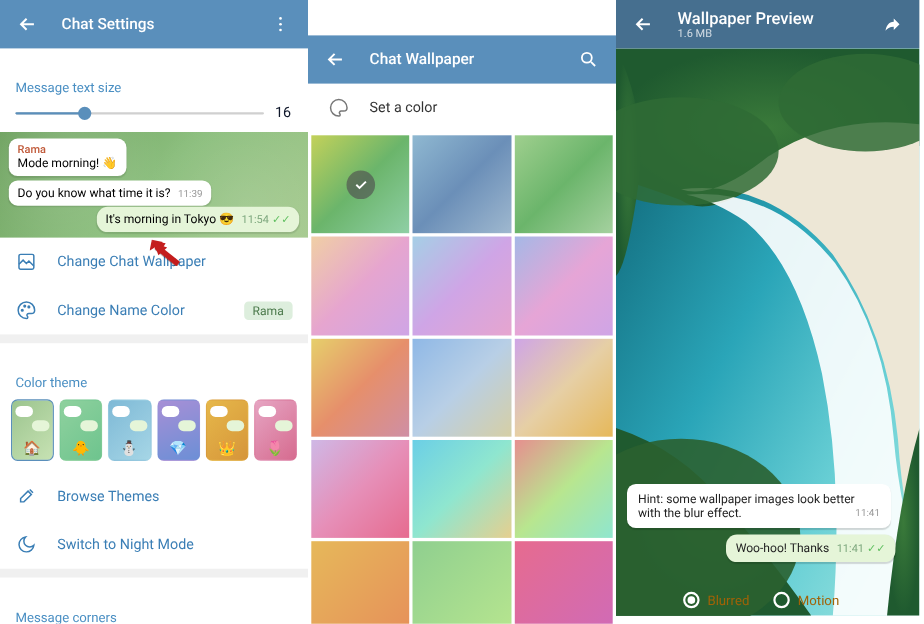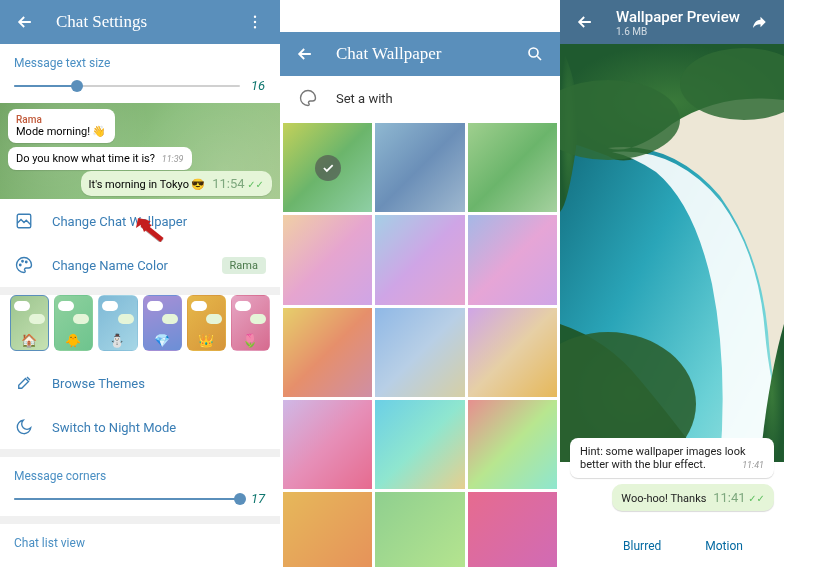--- a/index.html
+++ b/index.html
@@ -1,66 +1,66 @@
 <!DOCTYPE html>
 <html><head>
 <meta charset="utf-8">
 <style>
 * { margin: 0; padding: 0; box-sizing: border-box; font-family: -apple-system, BlinkMacSystemFont, "Segoe UI", Roboto, sans-serif; }
 body { background: #fff; width: 840px; height: 567px; display: flex; overflow: hidden; }
 .screen { height: 567px; background: #fff; position: relative; overflow: hidden; }
 .screen-1 { width: 280px; }
 .screen-2 { width: 280px; margin-top: 32px; }
-.screen-3 { width: 224px; }
+.screen-3 { width: 276px; }
 .header { background: #5A8FBB; height: 44px; display: flex; align-items: center; color: #fff; padding: 0 14px; }
 .header-dark { background: #466F8F; }
 .header .icon { width: 22px; height: 22px; display: flex; align-items: center; justify-content: center; }
-.header .title { flex: 1; font-size: 17px; font-weight: 500; margin-left: 20px; font-family: Liberation Serif, serif; }
+.header .title { flex: 1; font-size: 14px; font-weight: 500; margin-left: 20px; }
 .header .title-small { font-size: 15px; }
 .header .subtitle { font-size: 10px; opacity: 0.75; }
 .header .right-icon { margin-left: auto; }
-.section-label { font-size: 12px; color: #4A8FC3; padding: 12px 14px 8px; }
+.section-label { font-size: 12px; color: #4A8FC3; padding: 29px 14px 8px; }
 .section-gap { height: 8px; background: #F0F0F0; }
 .slider-row { display: flex; align-items: center; padding: 0 14px 10px; gap: 10px; }
 .slider-track { flex: 1; height: 2px; background: #D0D0D0; position: relative; border-radius: 1px; }
 .slider-fill { position: absolute; height: 100%; background: #5A8FBB; border-radius: 1px; }
 .slider-thumb { position: absolute; width: 12px; height: 12px; background: #5A8FBB; border-radius: 50%; top: 50%; transform: translate(-50%, -50%); }
-.slider-value { font-size: 13px; color: #0f766e; min-width: 16px; text-align: center; font-style: italic; }
+.slider-value { font-size: 13px; color: #0f172a; min-width: 16px; text-align: left; }
 .chat-preview { height: 96px; position: relative; background: linear-gradient(135deg, #6BA05C, #8CBF7E, #A5C98E); overflow: hidden; }
 .chat-preview::before { content:""; position:absolute; inset:0; background: radial-gradient(circle at 20% 30%, rgba(255,255,255,0.15), transparent 40%), radial-gradient(circle at 80% 70%, rgba(255,255,255,0.1), transparent 40%); }
 .bubble-in { position: absolute; background: #fff; border-radius: 8px; padding: 5px 8px; font-size: 11px; box-shadow: 0 1px 1px rgba(0,0,0,0.1); }
 .bubble-in .sender { color: #C15A3A; font-size: 10px; font-weight: 500; }
 .bubble-out { position: absolute; background: #E5F5D8; border-radius: 10px; padding: 5px 8px; font-size: 11px; box-shadow: 0 1px 1px rgba(0,0,0,0.1); }
-.msg-time { font-size: 13px; color: #7EA87E; margin-left: 4px; }
-.msg-time-gray { font-size: 9px; color: #999; margin-left: 4px; font-style: italic; }
+.msg-time { font-size: 10px; color: #7EA87E; margin-left: 4px; }
+.msg-time-gray { font-size: 9px; color: #999; margin-left: 4px; }
 .action-row { display: flex; align-items: center; padding: 12px 14px; gap: 18px; font-size: 13px; color: #3A7EB5; cursor: pointer; }
 .action-row .action-icon { width: 20px; height: 20px; display: flex; align-items: center; justify-content: center; color: #3A7EB5; }
 .name-badge { margin-left: auto; background: #DDEEDD; color: #4C7A4C; padding: 2px 8px; border-radius: 4px; font-size: 11px; }
 .theme-row { display: flex; gap: 5px; padding: 0 10px 10px; }
 .theme-chip { width: 42px; height: 56px; border-radius: 6px; position: relative; border: 1.5px solid transparent; }
 .theme-chip.selected { border-color: #5A8FBB; }
 .theme-chip .mini-bubble { position: absolute; border-radius: 6px; }
 .theme-chip .bl { left: 3px; top: 5px; width: 16px; height: 10px; background: #fff; }
 .theme-chip .br { right: 3px; top: 18px; width: 16px; height: 10px; background: #E5F5D8; }
 .theme-chip .emoji { position: absolute; bottom: 2px; left: 50%; transform: translateX(-50%); font-size: 13px; }
 .red-arrow { position: absolute; left: 136px; top: 216px; width: 30px; height: 30px; pointer-events: none; }
 
 .wp-option { display: flex; align-items: center; gap: 18px; padding: 12px 18px; font-size: 13px; color: #333; }
 .wp-option .wp-icon { width: 20px; height: 20px; display:flex;align-items:center;justify-content:center; color:#777; }
 .wp-grid { display: grid; grid-template-columns: repeat(3, 1fr); gap: 3px; padding: 3px; }
 .wp-tile { aspect-ratio: 1/1; position: relative; }
 .check-badge { position: absolute; width: 26px; height: 26px; border-radius: 50%; background: rgba(80,80,80,0.65); left: 50%; top: 50%; transform: translate(-50%,-50%); display:flex;align-items:center;justify-content:center; color:#fff; }
 
 .wp-preview { position: absolute; inset: 44px 0 0 0; }
 .beach-bg { position:absolute; inset:0; }
-.preview-overlay { position: absolute; left: 0; right: 0; bottom: 0; display: flex; flex-direction: column; align-items: center; }
+.preview-overlay { position: absolute; left: 0; right: 12px; bottom: 0; display: flex; flex-direction: column; align-items: center; }
 .hint-bubble { background: #fff; border-radius: 8px; padding: 7px 10px; font-size: 11px; color: #222; margin: 0 10px 6px; align-self: flex-start; position: relative; max-width: 240px; box-shadow: 0 1px 1px rgba(0,0,0,0.15); }
 .reply-bubble { background: #E5F5D8; border-radius: 10px; padding: 6px 9px; font-size: 11px; color: #222; margin: 0 10px 27px; align-self: flex-end; box-shadow: 0 1px 1px rgba(0,0,0,0.15); }
 .toggle-row { display: flex; gap: 22px; margin-bottom: 14px; }
-.toggle { display: flex; align-items: center; gap: 7px; color: #0369a1; font-size: 12px; }
+.toggle { display: flex; align-items: center; gap: 7px; color: #a16207; font-size: 12px; }
 .toggle .ring { width: 15px; height: 15px; border: 2px solid #fff; border-radius: 50%; display:flex;align-items:center;justify-content:center; }
 .toggle.on .ring::after { content:""; width: 7px; height: 7px; background:#fff; border-radius:50%; }
 .set-bg-btn { width: 100%; background: rgba(64,90,106,0.9); color: #fff; text-align: center; padding: 13px 0; font-size: 12px; }
 svg { display: block; }
 </style>
 </head>
 <body>
 
 <div class="screen screen-1">
   <div class="header">
@@ -120,20 +120,21 @@
           <circle cx="7" cy="12" r="1" fill="#3A7EB5"></circle>
           <circle cx="10" cy="7" r="1" fill="#3A7EB5"></circle>
           <circle cx="15" cy="8" r="1" fill="#3A7EB5"></circle>
         </svg>
     </span>
     <span>Change Name Color</span>
     <span class="name-badge">Rama</span>
   </div>
 
   <div class="section-gap"></div>
+  <div class="section-label">Color theme</div>
   <div class="theme-row" id="theme-row">
       <div class="theme-chip selected" style="background: linear-gradient(135deg, rgb(155, 196, 142), rgb(199, 226, 179));">
         <div class="mini-bubble bl"></div>
         <div class="mini-bubble br"></div>
         <div class="emoji">🏠</div>
       </div>
       <div class="theme-chip" style="background: linear-gradient(135deg, rgb(143, 209, 158), rgb(110, 196, 142));">
         <div class="mini-bubble bl"></div>
         <div class="mini-bubble br"></div>
         <div class="emoji">🐥</div>
@@ -219,21 +220,21 @@
           <path d="M20 20l-5-5"></path>
         </svg>
     </span>
   </div>
   <div class="wp-option">
     <span class="wp-icon">
       <svg width="18" height="18" viewBox="0 0 24 24" fill="none" stroke="#777" stroke-width="1.8">
           <path d="M12 2a10 10 0 100 20c2 0 2-2 1-3s0-3 2-3h3a4 4 0 004-4A10 10 0 0012 2z"></path>
         </svg>
     </span>
-    <span>Set a with</span>
+    <span>Set a color</span>
   </div>
   <div class="wp-grid" id="wp-grid">
       <div class="wp-tile" style="background: linear-gradient(135deg, rgb(195, 209, 90), rgb(107, 181, 107), rgb(143, 207, 165));">
         <div class="check-badge">
           <svg width="14" height="14" viewBox="0 0 24 24" fill="none" stroke="white" stroke-width="3">
             <path d="M5 12l5 5L20 7"></path>
           </svg>
         </div>
       </div>
       <div class="wp-tile" style="background: linear-gradient(135deg, rgb(143, 184, 209), rgb(107, 143, 184), rgb(159, 184, 207));"></div>

